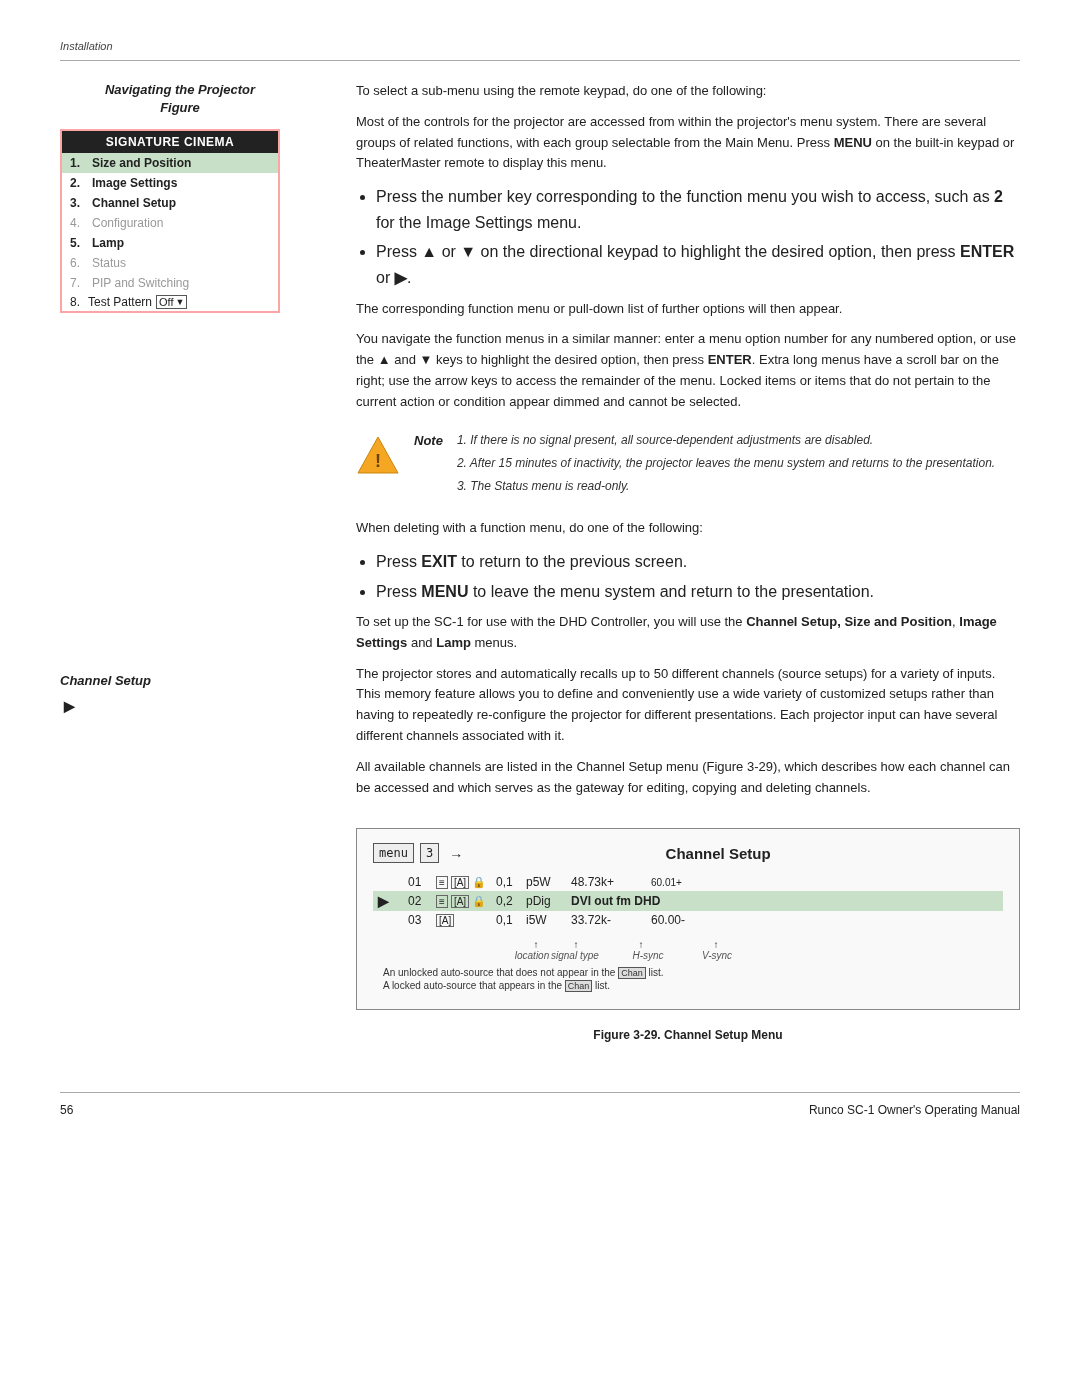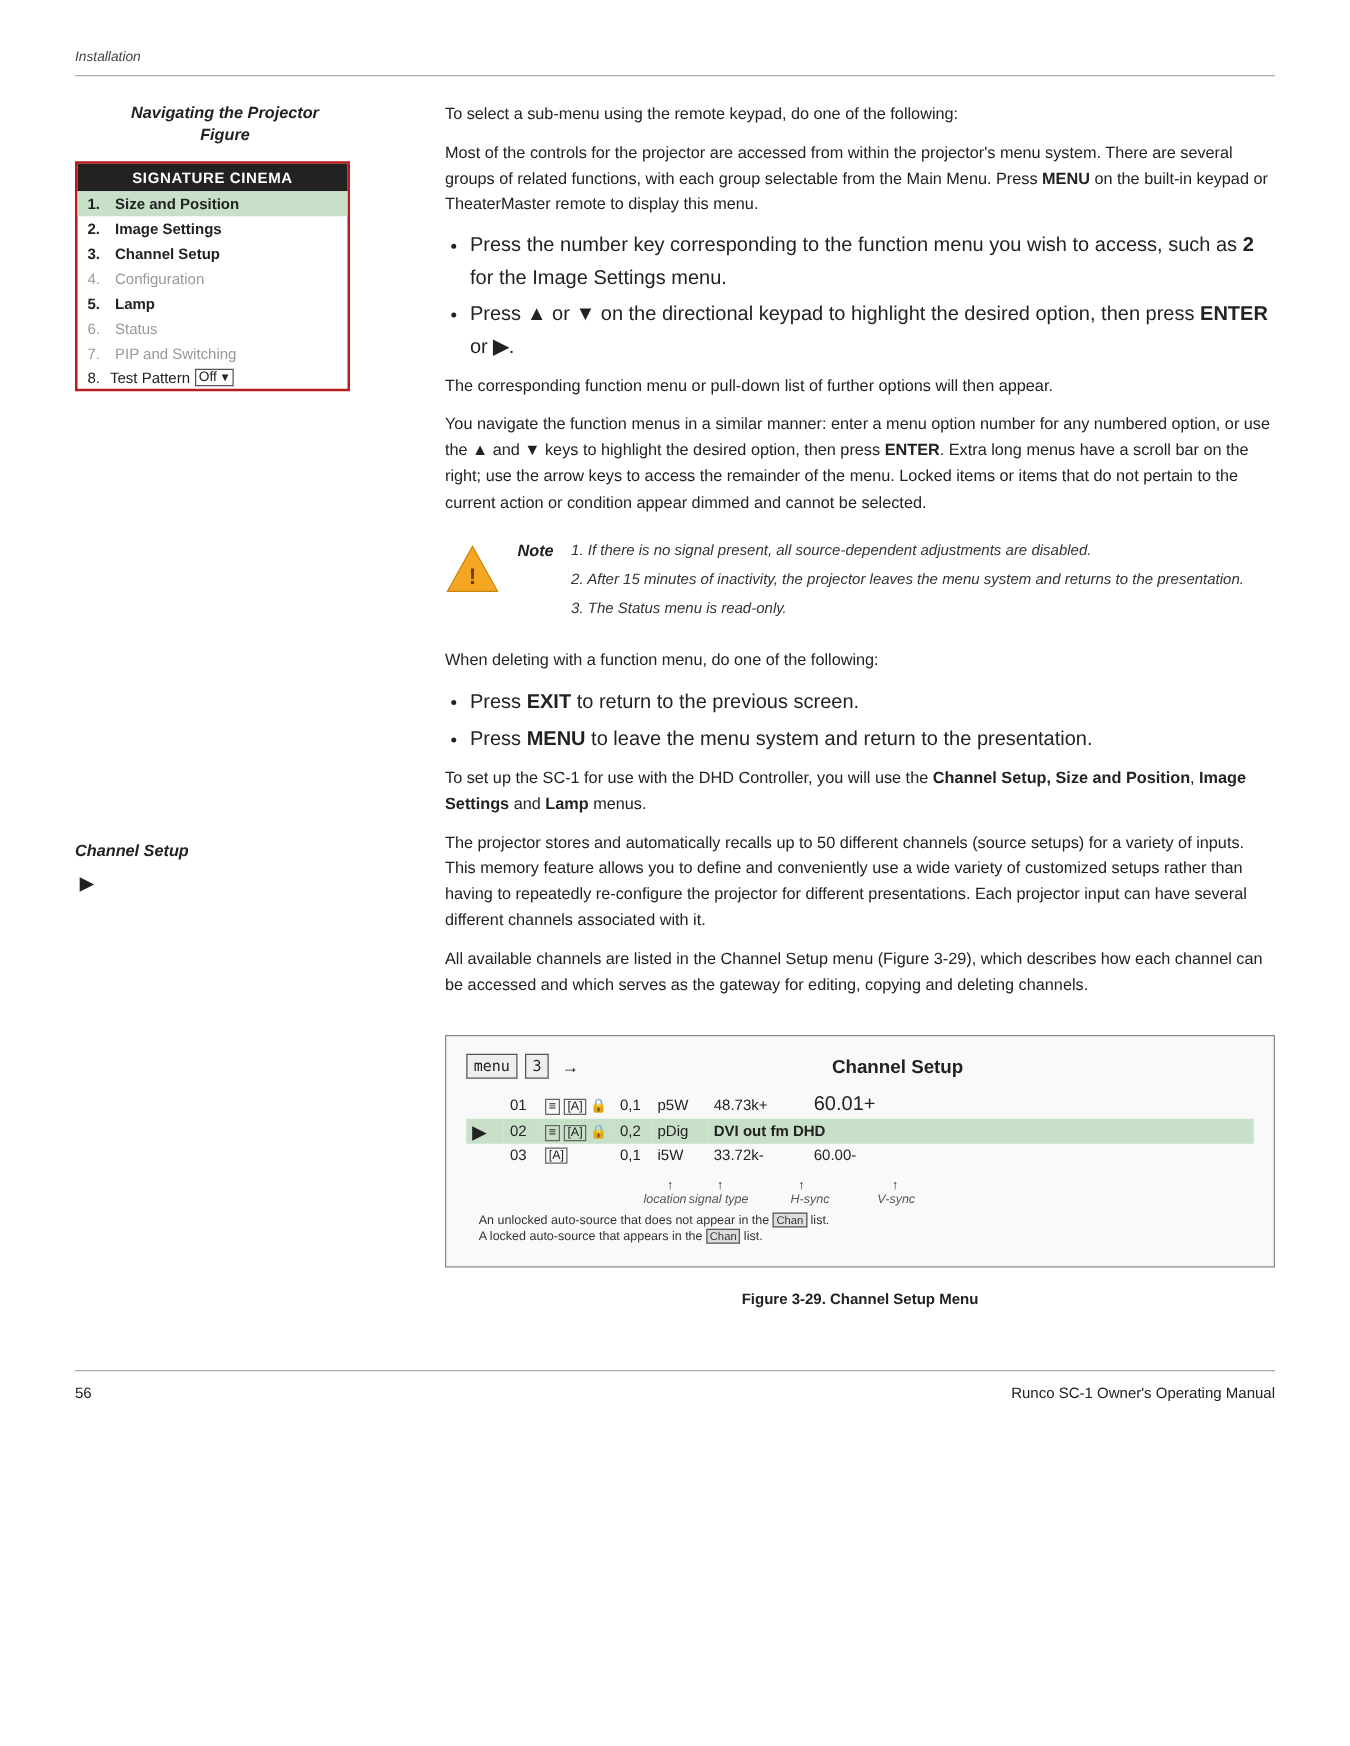--- a/index.html
+++ b/index.html
@@ -50,21 +50,21 @@
     .nav-heading {
       font-size: 13px;
       font-style: italic;
       font-weight: bold;
       text-align: center;
       margin-bottom: 12px;
       line-height: 1.4;
     }
 
     .menu-box {
-      border: 2px solid #b91c1c;
+      border: 2px solid #fca5a5;
       width: 220px;
       margin-bottom: 20px;
     }
 
     .menu-header {
       background: #222;
       color: #fff;
       font-weight: bold;
       font-size: 12px;
       text-align: center;
@@ -415,21 +415,21 @@
               <td style="width:30px;"></td>
               <td style="width:28px;font-size:12px;">01</td>
               <td style="font-size:11px;width:60px;">
                 <span style="border:1px solid #666;padding:0 2px;font-size:10px;">≡</span>
                 <span style="border:1px solid #666;padding:0 2px;font-size:10px;">[A]</span>
                 <span style="font-size:11px;">🔒</span>
               </td>
               <td style="font-size:12px;width:30px;">0,1</td>
               <td style="font-size:12px;width:45px;">p5W</td>
               <td style="font-size:12px;width:80px;">48.73k+</td>
-              <td style="font-size:16px;">60.01+</td>
+              <td style="font-size:10px;">60.01+</td>
             </tr>
 
             <tr style="background:#c8e0c8;">
               <td style="width:30px;font-weight:bold;font-size:14px;">▶</td>
               <td style="font-size:12px;">02</td>
               <td style="font-size:11px;">
                 <span style="border:1px solid #666;padding:0 2px;font-size:10px;">≡</span>
                 <span style="border:1px solid #666;padding:0 2px;font-size:10px;">[A]</span>
                 <span style="font-size:11px;">🔒</span>
               </td>

